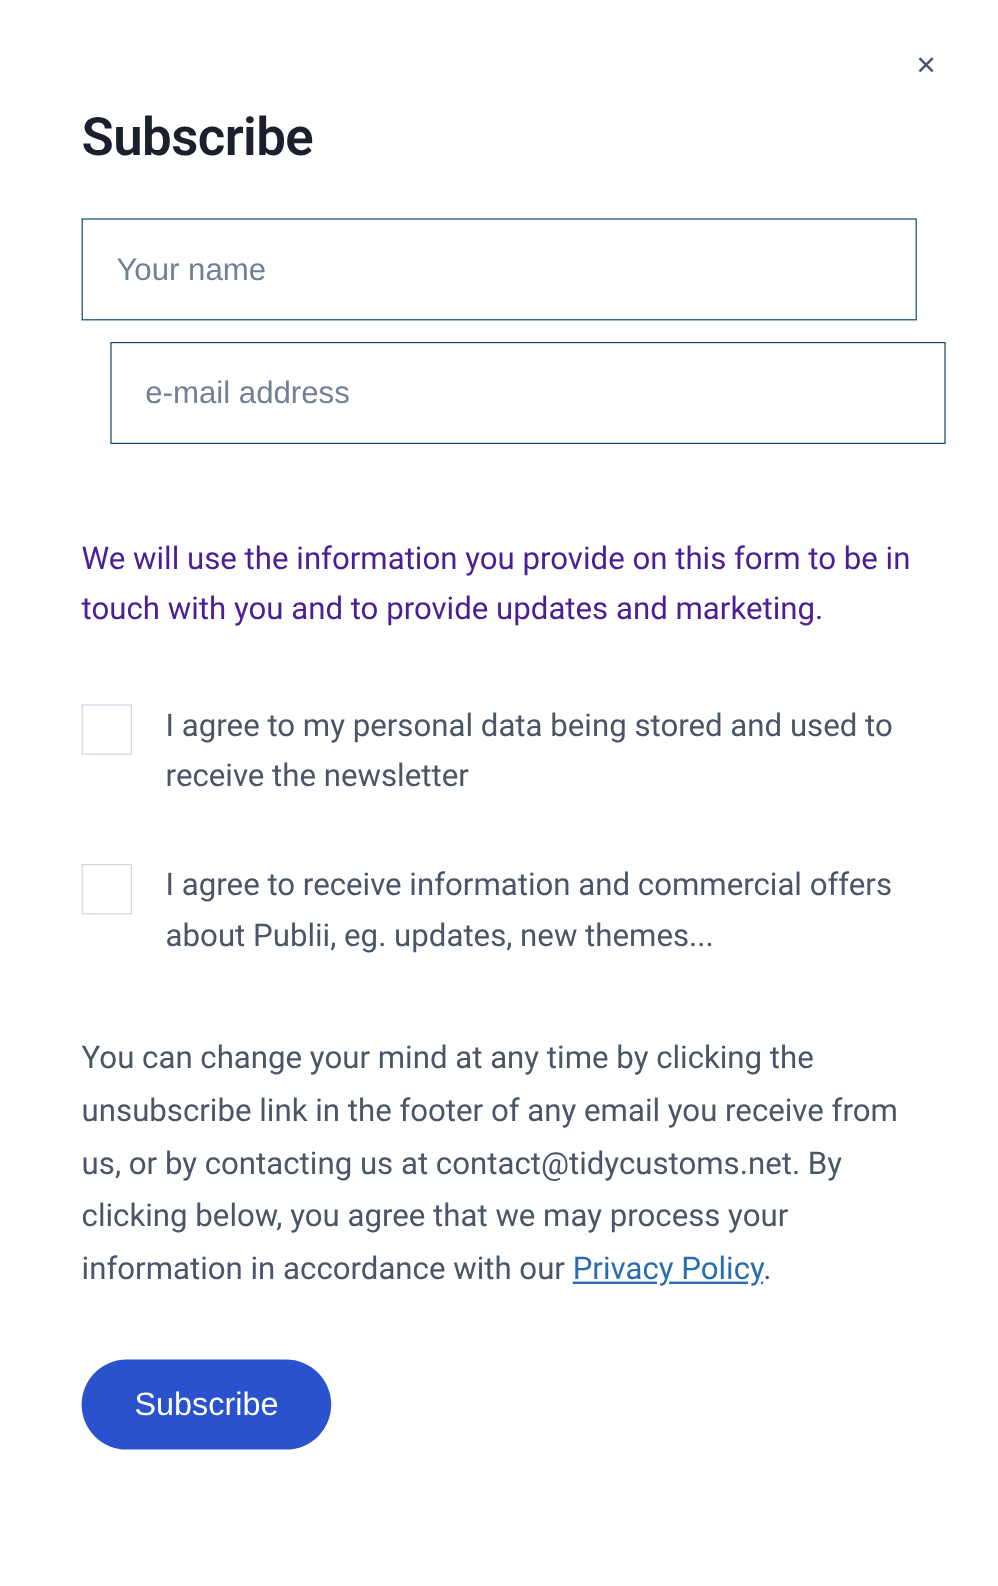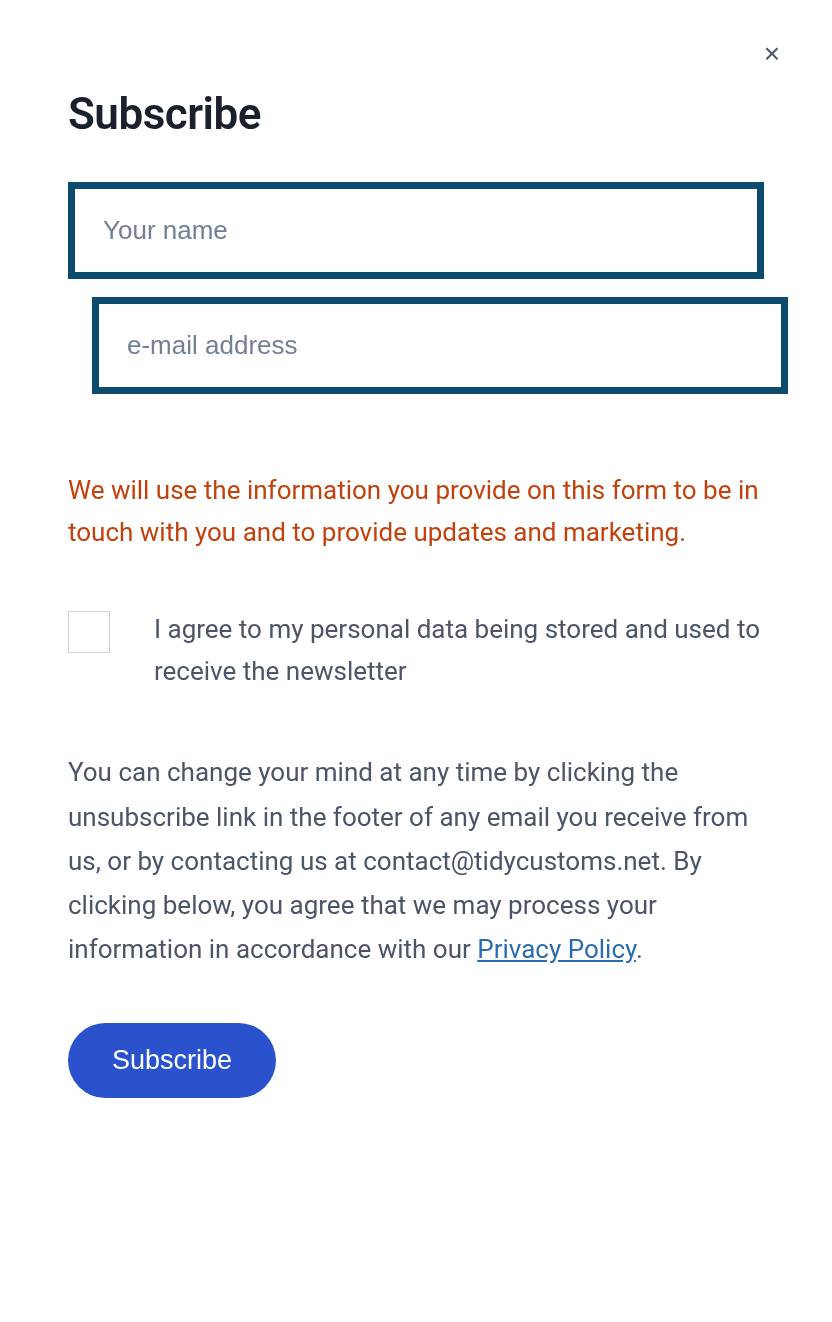--- a/index.html
+++ b/index.html
@@ -40,45 +40,45 @@
       font-size: 27px;
       color: #4a5568;
       line-height: 1.5;
       margin-bottom: 78px;
     }
     .input-field {
       width: 100%;
       padding: 26px 28px;
       font-size: 26px;
       color: #1a202c;
-      border: 7px solid #0c4a6e;
+      border: 1px solid #0c4a6e;
       background: #ffffff;
       outline: none;
       margin-bottom: 18px;
     }
     .input-field::placeholder {
       color: #718096;
     }
     .input-field:last-of-type {
       margin-bottom: 0;
       margin-left: 24px;
     }
     .form-inputs {
       margin-bottom: 76px;
     }
     .info-text {
       font-size: 26px;
-      color: #c2410c;
+      color: #4c1d95;
       line-height: 1.6;
       margin-bottom: 56px;
     }
     .checkbox-row {
       display: flex;
       align-items: flex-start;
-      gap: 44px;
+      gap: 28px;
       margin-bottom: 50px;
     }
     .checkbox {
       width: 42px;
       height: 42px;
       border: 1px solid #cbd5e0;
       background: #ffffff;
       flex-shrink: 0;
       cursor: pointer;
       appearance: none;
@@ -131,20 +131,24 @@
     <input type="email" class="input-field" placeholder="e-mail address" style="">
   </div>
 
   <p class="info-text">We will use the information you provide on this form to be in touch with you and to provide updates and marketing.</p>
 
   <div class="checkboxes">
     <div class="checkbox-row">
       <input type="checkbox" class="checkbox" style="">
       <label class="checkbox-label">I agree to my personal data being stored and used to receive the newsletter</label>
     </div>
+    <div class="checkbox-row">
+      <input type="checkbox" class="checkbox" style="">
+      <label class="checkbox-label">I agree to receive information and commercial offers about Publii, eg. updates, new themes...</label>
+    </div>
   </div>
 
   <p class="footer-text">
     <span>You can change your mind at any time by clicking the unsubscribe link in the footer of any email you receive from us, or by contacting us at contact@tidycustoms.net. By clicking below, you agree that we may process your information in accordance with our </span><a class="privacy-link">Privacy Policy</a><span>.</span>
   </p>
 
   <button class="submit-btn">Subscribe</button>
 </div>
 
 </body></html>

